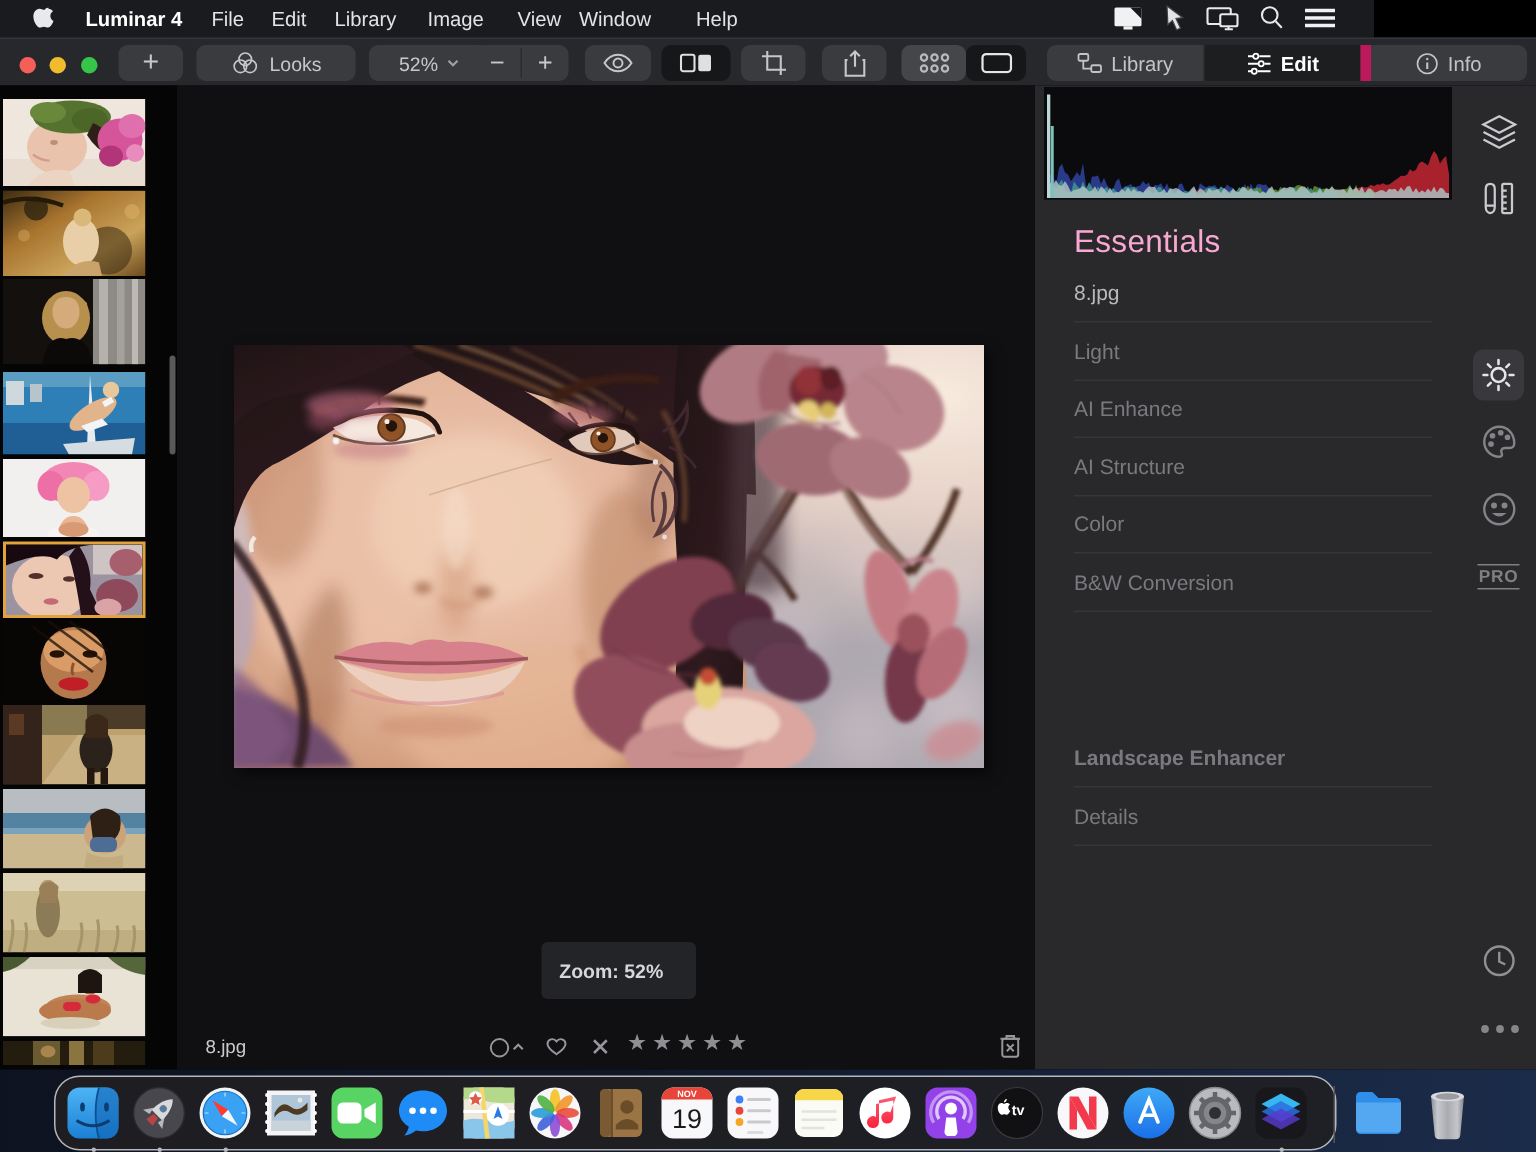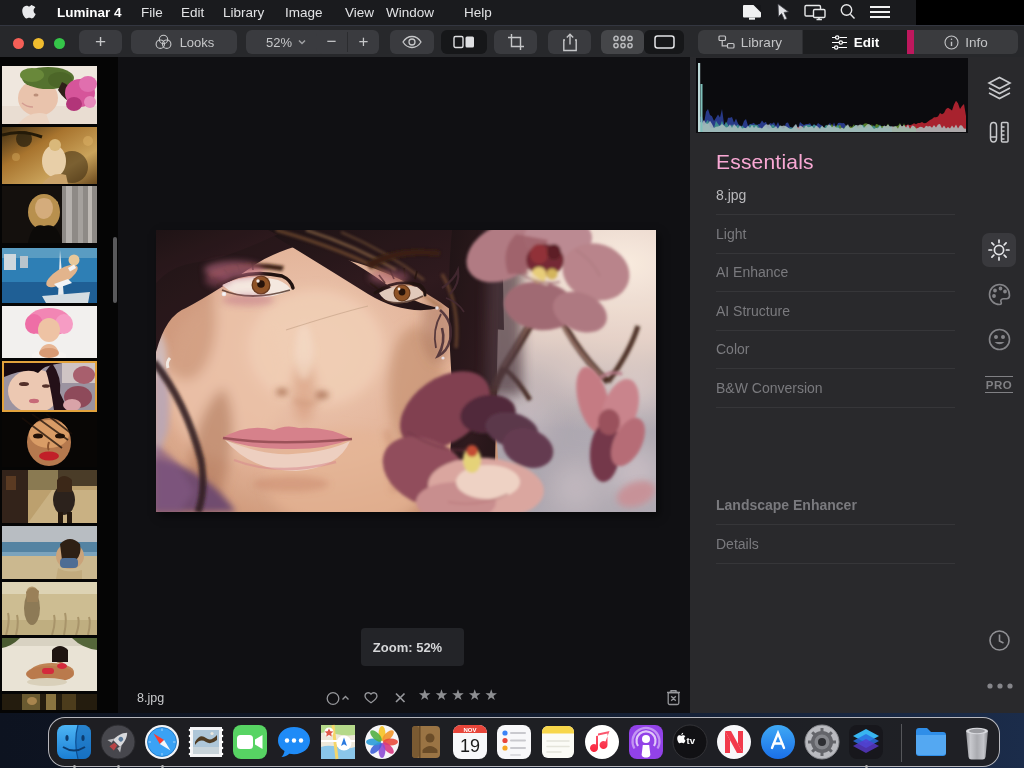--- a/index.html
+++ b/index.html
@@ -24,21 +24,21 @@
 #bottombar { position:absolute; left:-6px; top:627px; width:578px; height:29px; color:#c9cacc; font-size:12.5px; }
 
 #rightpanel { position:absolute; left:690px; top:57px; width:334px; height:656px; background:#29292c; }
 #histo { position:absolute; left:6px; top:1px; width:272px; height:75px; background:#0b0b0e; }
 #essentials { position:absolute; left:26px; top:93px; font-size:21px; color:#f9a8d4; letter-spacing:0.2px; }
 .pitem { position:absolute; left:26px; width:239px; height:39px; font-size:14px; color:#7a7a7e; line-height:39px; border-bottom:1px solid #363639; }
 
 .rail { position:absolute; color:#8b8b8f; }
 
 #desktop { position:absolute; left:0; top:713px; width:1024px; height:55px; background:linear-gradient(90deg,#0d1320 0%, #101828 40%, #1b2c4a 100%); }
-#dock { position:absolute; left:36px; top:4px; width:952px; height:50px; background:rgba(31,31,35,0.92); border:1.5px solid rgba(235,235,240,0.75); border-radius:17px;margin-left:12px; }
+#dock { position:absolute; left:36px; top:4px; width:855px; height:50px; background:rgba(31,31,35,0.92); border:1.5px solid rgba(235,235,240,0.75); border-radius:17px; }
 .dicon { position:absolute; top:5px; width:38px; height:38px; }
 .ddot { position:absolute; top:47px; width:3px; height:3px; border-radius:50%; background:#b9b9bb; }
 </style>
 </head>
 <body>
 <div id="screen">
 
 <div id="menubar">
   <svg style="position:absolute;left:22px;top:4.5px;" width="14" height="16" viewBox="0 0 15 17">
         <path fill="#e8e9eb" d="M12.4 9.1 c0-2.2 1.8-3.3 1.9-3.3 c-1-1.5-2.6-1.7-3.2-1.8 c-1.4-0.1-2.7 0.8-3.4 0.8 c-0.7 0-1.8-0.8-3-0.8 C3.2 4.1 1.8 5 1 6.3 c-1.6 2.7-0.4 6.8 1.1 9 c0.7 1.1 1.6 2.3 2.8 2.2 c1.1 0 1.5-0.7 2.9-0.7 c1.3 0 1.7 0.7 2.9 0.7 c1.2 0 2-1.1 2.7-2.2 c0.9-1.2 1.2-2.4 1.2-2.5 c0 0-2.2-0.9-2.2-3.7 Z" transform="translate(0,-3.2)"></path>

